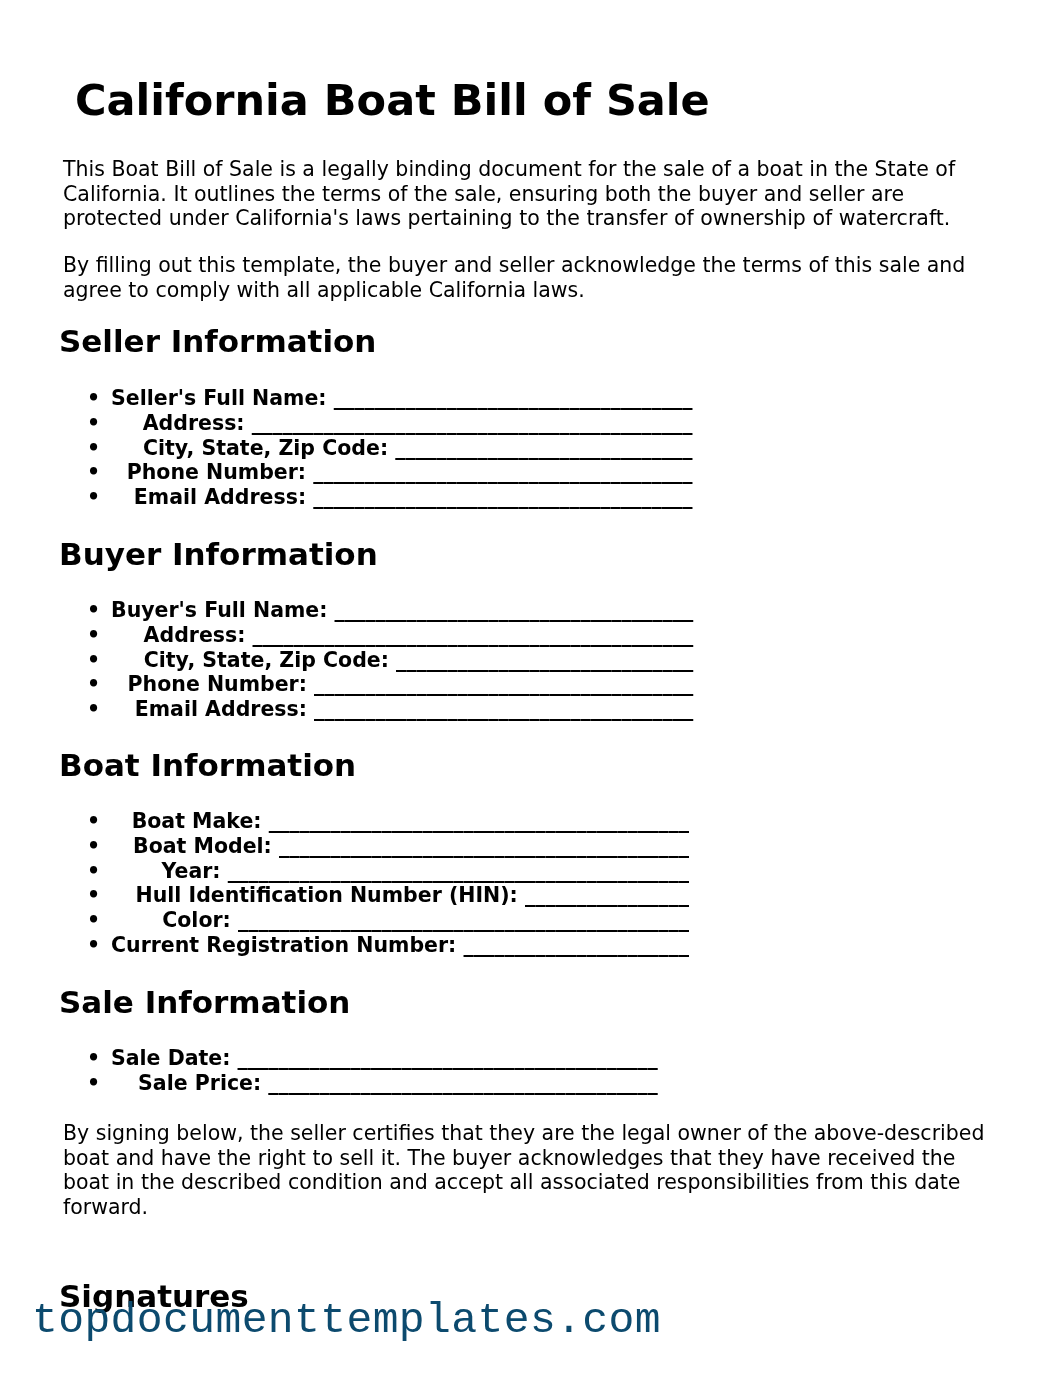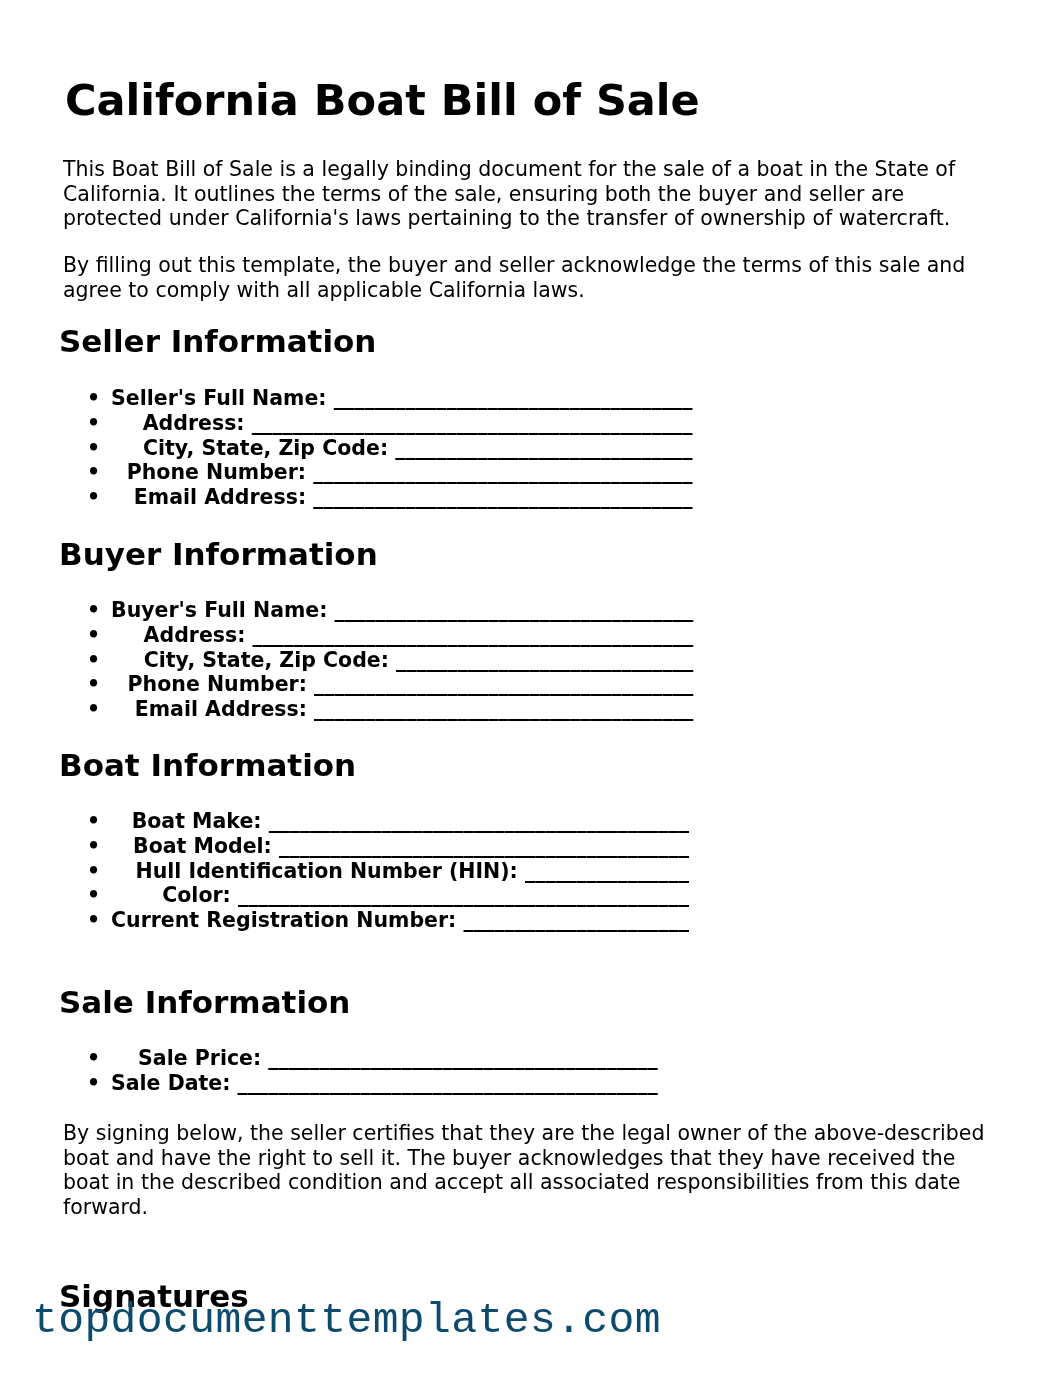--- a/index.html
+++ b/index.html
@@ -3,21 +3,21 @@
 <meta charset="utf-8">
 <style>
   html, body { margin: 0; padding: 0; background: #ffffff; }
   body {
     width: 1062px; height: 1374px; overflow: hidden; position: relative;
     font-family: "DejaVu Sans", sans-serif; color: #000;
   }
   .page { position: absolute; left: 59px; top: 0; width: 940px; }
   h1 {
     font-size: 43px; font-weight: bold; margin: 0;
-    position: absolute; top: 74px; left: 6px; line-height: 52px; white-space: nowrap;
+    position: absolute; top: 74px; left: 16px; line-height: 52px; white-space: nowrap;
   }
   .para { font-size: 20.5px; line-height: 24.6px; margin: 4px; position: absolute; left: 0; width: 940px; }
   h2 { font-size: 31px; font-weight: bold; margin: 0; position: absolute; left: 0; line-height: 38px; white-space: nowrap; }
   ul.fields {
     position: absolute; left: 0; margin: 0; padding: 0 0 0 52px;
     list-style: none; font-size: 20.5px; font-weight: bold; line-height: 24.8px; text-align: right;
   }
   ul.fields li { position: relative; white-space: nowrap; }
   ul.fields li::before {
     content: "\2022"; position: absolute; left: -24px; top: 0; font-weight: bold;
@@ -53,29 +53,30 @@
     <li><span>Address:</span> <span class="blank">___________________________________________</span></li>
     <li><span>City, State, Zip Code:</span> <span class="blank">_____________________________</span></li>
     <li><span>Phone Number:</span> <span class="blank">_____________________________________</span></li>
     <li><span>Email Address:</span> <span class="blank">_____________________________________</span></li>
   </ul>
 
   <h2 style="top:746px;">Boat Information</h2>
   <ul class="fields" style="top:809px;">
     <li><span>Boat Make:</span> <span class="blank">_________________________________________</span></li>
     <li><span>Boat Model:</span> <span class="blank">________________________________________</span></li>
+    <li><span>Year:</span> <span class="blank">_____________________________________________</span></li>
     <li><span>Hull Identification Number (HIN):</span> <span class="blank">________________</span></li>
     <li><span>Color:</span> <span class="blank">____________________________________________</span></li>
     <li><span>Current Registration Number:</span> <span class="blank">______________________</span></li>
   </ul>
 
   <h2 style="top:983px;">Sale Information</h2>
   <ul class="fields" style="top:1046px;">
+    <li><span>Sale Date:</span> <span class="blank">_________________________________________</span></li>
     <li><span>Sale Price:</span> <span class="blank">______________________________________</span></li>
-    <li><span>Sale Date:</span> <span class="blank">_________________________________________</span></li>
   </ul>
 
   <p class="para" style="top:1117px;">By signing below, the seller certifies that they are the legal owner of the above-described boat and have the right to sell it. The buyer acknowledges that they have received the boat in the described condition and accept all associated responsibilities from this date forward.</p>
 
   <h2 style="top:1240px;margin-top:37px;">Signatures</h2>
 </div>
 
 <div class="watermark">topdocumenttemplates.com</div>
 
 </body></html>

